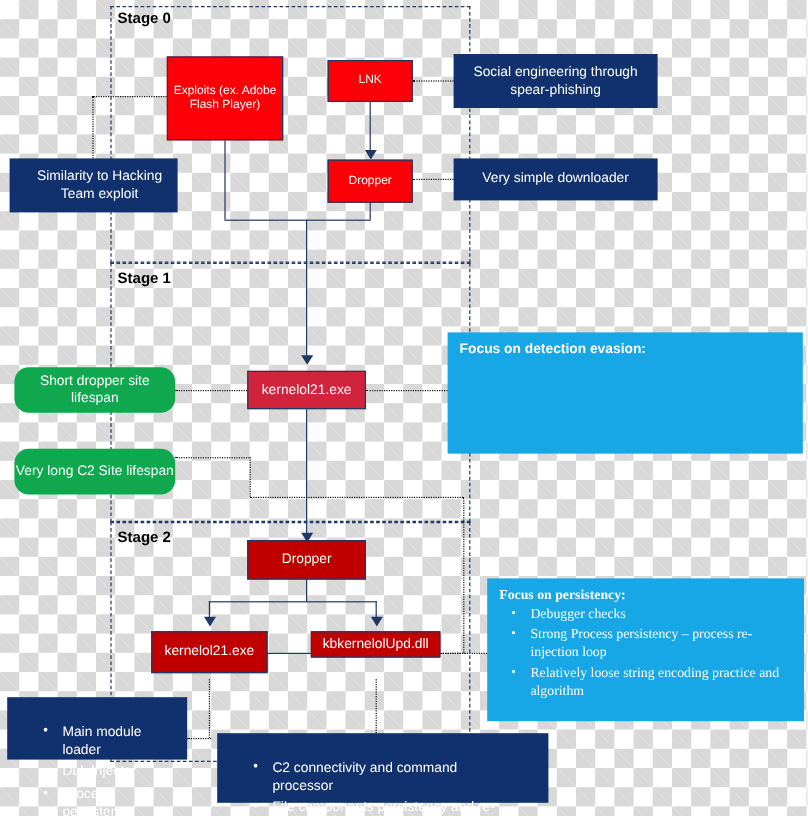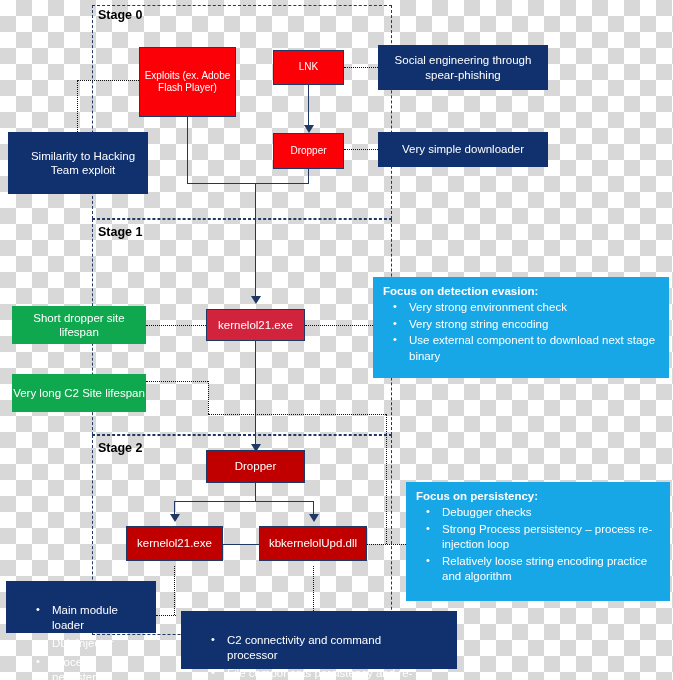--- a/index.html
+++ b/index.html
@@ -55,20 +55,21 @@
     font-size: 11.5px;
   }
   .node-navy {
     background: #10306e;
     font-size: 11.5px;
     padding: 4px 10px;
   }
   .node-green {
     background: #0fa84f;
     font-size: 11.5px;
+    border-radius: 12px;
   }
   .node-cyan {
     background: #17a6e6;
     font-size: 11.5px;
     display: block;
     text-align: left;
     padding: 7px 8px 7px 8px;
   }
 
   .list {
@@ -233,58 +234,53 @@
   </div>
 
   <div class="box node-navy" style="left:378px; top:45px; width:170px; height:45px;">
     <span>Social engineering through spear-phishing</span>
   </div>
 
   <div class="box node-navy" style="left:378px; top:132px; width:170px; height:35px;">
     <span>Very simple downloader</span>
   </div>
 
-  <div class="box node-navy" style="left:8px; top:132px; width:140px; height:62px;padding-left:20px;">
+  <div class="box node-navy" style="left:8px; top:132px; width:140px; height:45px;padding-left:20px;">
     <span>Similarity to Hacking Team exploit</span>
   </div>
 
   <div class="box node-red-crimson" style="left:206px; top:309px; width:99px; height:32px;">
     <span>kernelol21.exe</span>
   </div>
 
   <div class="box node-green" style="left:12px; top:306px; width:134px; height:38px;">
     <span>Short dropper site lifespan</span>
   </div>
 
   <div class="box node-green" style="left:12px; top:374px; width:134px; height:38px;">
     <span>Very long C2 Site lifespan</span>
   </div>
 
   <div class="box node-cyan" style="left:373px; top:277px; width:296px; height:101px;">
     <span class="cyan-head">Focus on detection evasion:</span>
-    <ul class="cyan-list">
-      <li>Very strong environment check</li>
-      <li>Very strong string encoding</li>
-      <li>Use external component to download next stage binary</li>
-    </ul>
   </div>
 
   <div class="box node-red-dark" style="left:206px; top:450px; width:99px; height:33px;">
     <span>Dropper</span>
   </div>
 
   <div class="box node-red-dark" style="left:126px; top:526px; width:97px; height:35px;">
     <span>kernelol21.exe</span>
   </div>
 
-  <div class="box node-red-dark" style="left:259px; top:526px; width:108px; height:35px;">
+  <div class="box node-red-dark" style="left:259px; top:526px; width:108px; height:22px;">
     <span>kbkernelolUpd.dll</span>
   </div>
 
-  <div class="box node-cyan" style="left:406px; top:482px; width:264px; height:119px;">
+  <div class="box node-cyan" style="left:406px; top:482px; width:264px; height:119px;font-family:Liberation Serif, serif;">
     <span class="cyan-head">Focus on persistency:</span>
     <ul class="cyan-list">
       <li>Debugger checks</li>
       <li>Strong Process persistency – process re-injection loop</li>
       <li>Relatively loose string encoding practice and algorithm</li>
     </ul>
   </div>
 
   <div class="box node-navy list" style="left:6px; top:581px; width:150px; height:52px;">
     <ul>

